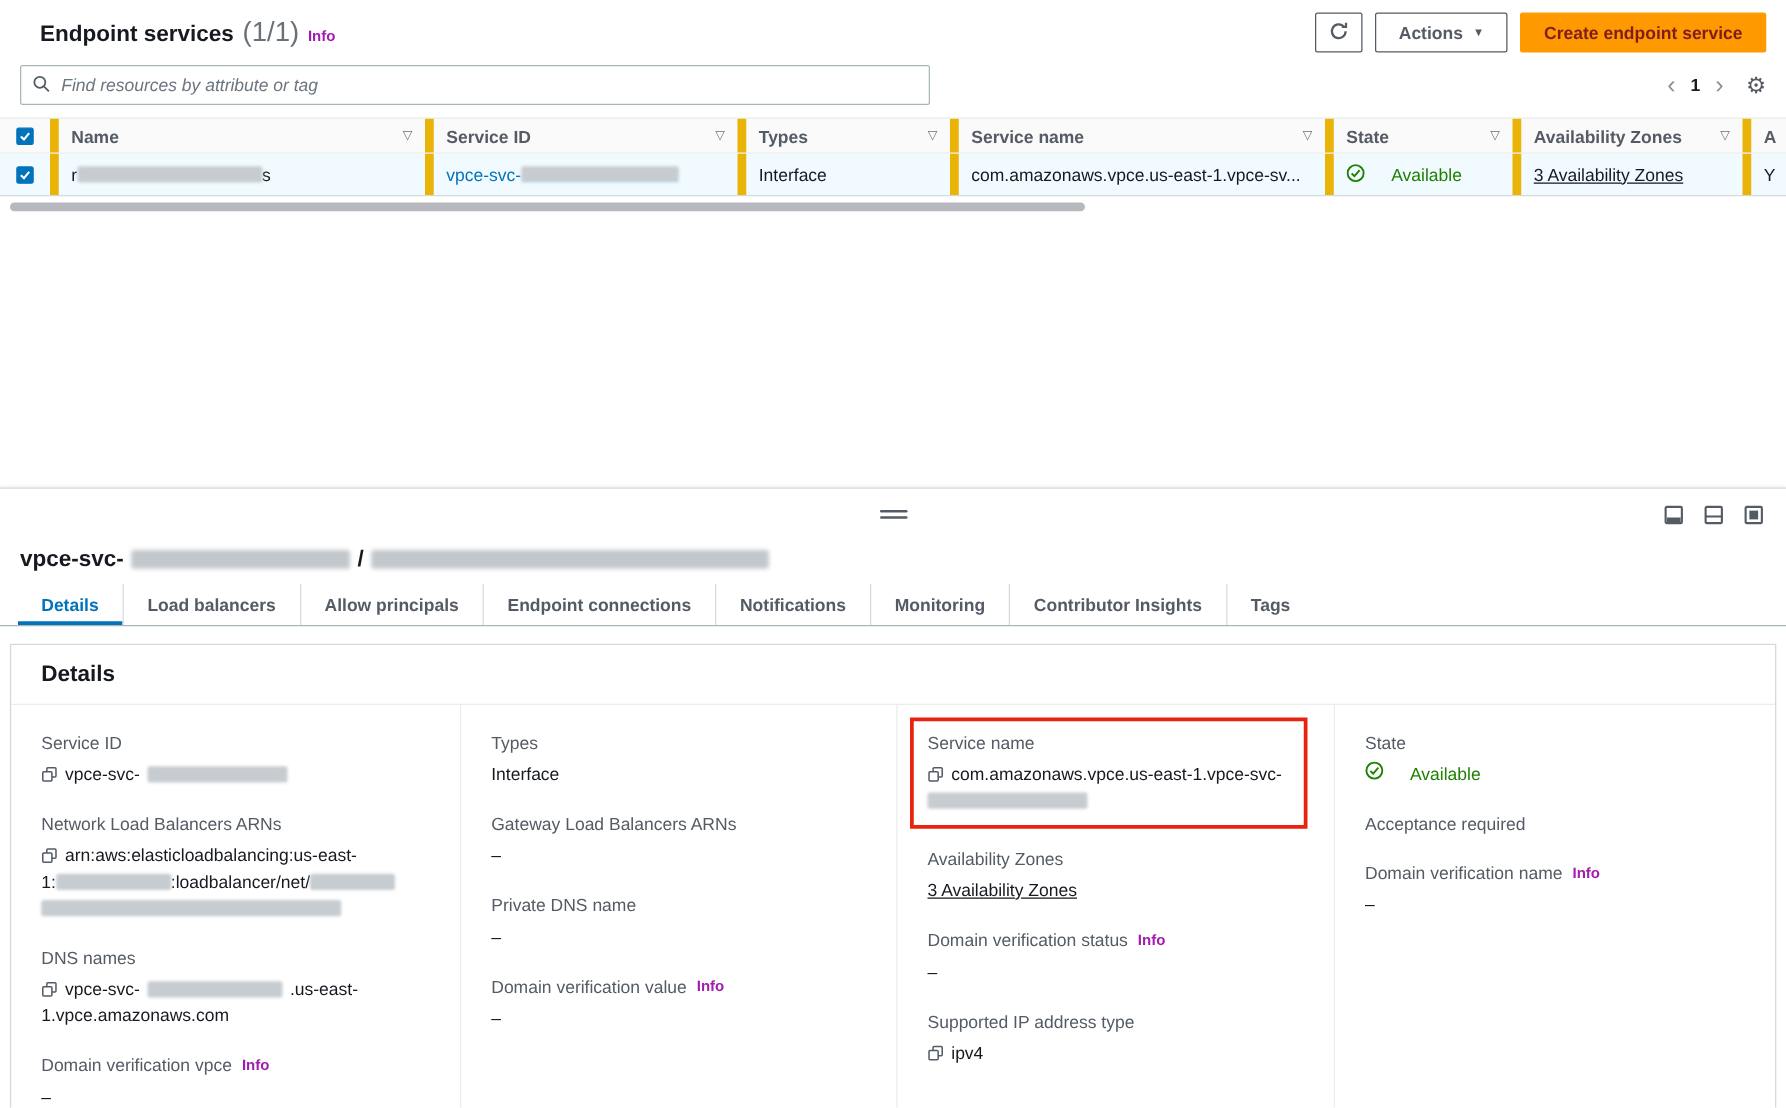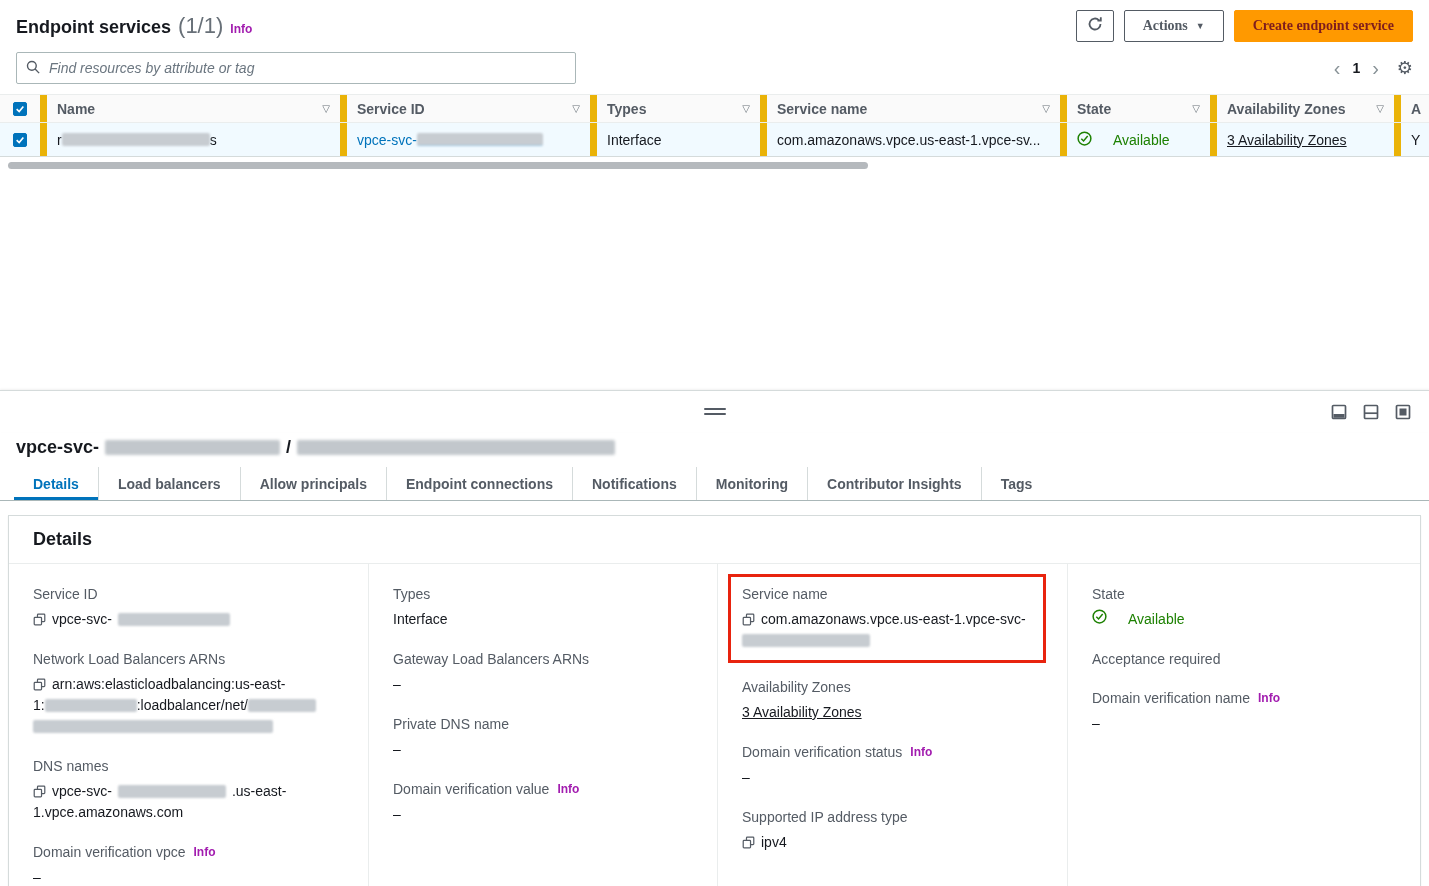--- a/index.html
+++ b/index.html
@@ -5,33 +5,33 @@
   * { box-sizing: border-box; }
   html,body { margin:0; padding:0; }
   body {
     width:1429px; height:886px; overflow:hidden;
     font-family:"Liberation Sans","DejaVu Sans",sans-serif;
     font-size:14px; color:#16191f; background:#fff;
   }
   
   .top { height:390px; position:relative; }
   .header-row { display:flex; align-items:center; justify-content:space-between; padding:10px 16px 6px 16px; }
-  .title-wrap { display:flex; align-items:baseline; gap:7px; }
+  .title-wrap { display:flex; align-items:baseline; gap:7px;margin-left:16px; }
   .page-title { font-size:18px; font-weight:700; }
   .res-count { font-size:22px; font-weight:400; color:#687078; }
   .info-link { color:#a21caf; font-size:12px; font-weight:700; cursor:pointer; }
-  .header-actions { display:flex; gap:10px; align-items:center;font-family:Liberation Serif, serif; }
+  .header-actions { display:flex; gap:10px; align-items:center; }
   .btn { height:32px; display:inline-flex; align-items:center; gap:8px; border:1px solid #545b64;
          background:#fff; color:#545b64; font-weight:700; font-size:14px; padding:0 18px;
          border-radius:2px; cursor:pointer; font-family:inherit; }
   .btn-icononly { padding:0 10px; }
   .btn-primary { background:#ff9900; border-color:#ff9900; color:#7f1d1d; }
   .caret { font-size:9px; line-height:1; }
   .search-row { display:flex; align-items:center; justify-content:space-between; padding:4px 16px 10px 16px; }
-  .search-box { width:560px; height:32px; border:1px solid #aab7b8; border-radius:2px;
+  .search-box { width:728px; height:32px; border:1px solid #aab7b8; border-radius:2px;
                 display:flex; align-items:center; gap:7px; padding:0 9px; background:#fff; }
   .search-box input { border:none; outline:none; flex:1; font-size:14px; font-family:inherit; color:#16191f; background:transparent; }
   .search-box input::placeholder { color:#6b7680; font-style:italic; }
   .pager { display:flex; align-items:center; gap:12px; color:#879196; }
   .pager .chev { font-size:20px; line-height:1; cursor:pointer; color:#879196; }
   .pager .pnum { color:#16191f; font-weight:700; font-size:14px; cursor:pointer; }
   .gear { font-size:18px; color:#545b64; cursor:pointer; margin-left:6px; }
   
   .grid { display:grid; grid-template-columns:40px 300px 250px 170px 300px 150px 184px 35px; }
   .thead { background:#fafafa; border-top:1px solid #eaeded; border-bottom:1px solid #eaeded; height:29px; }

